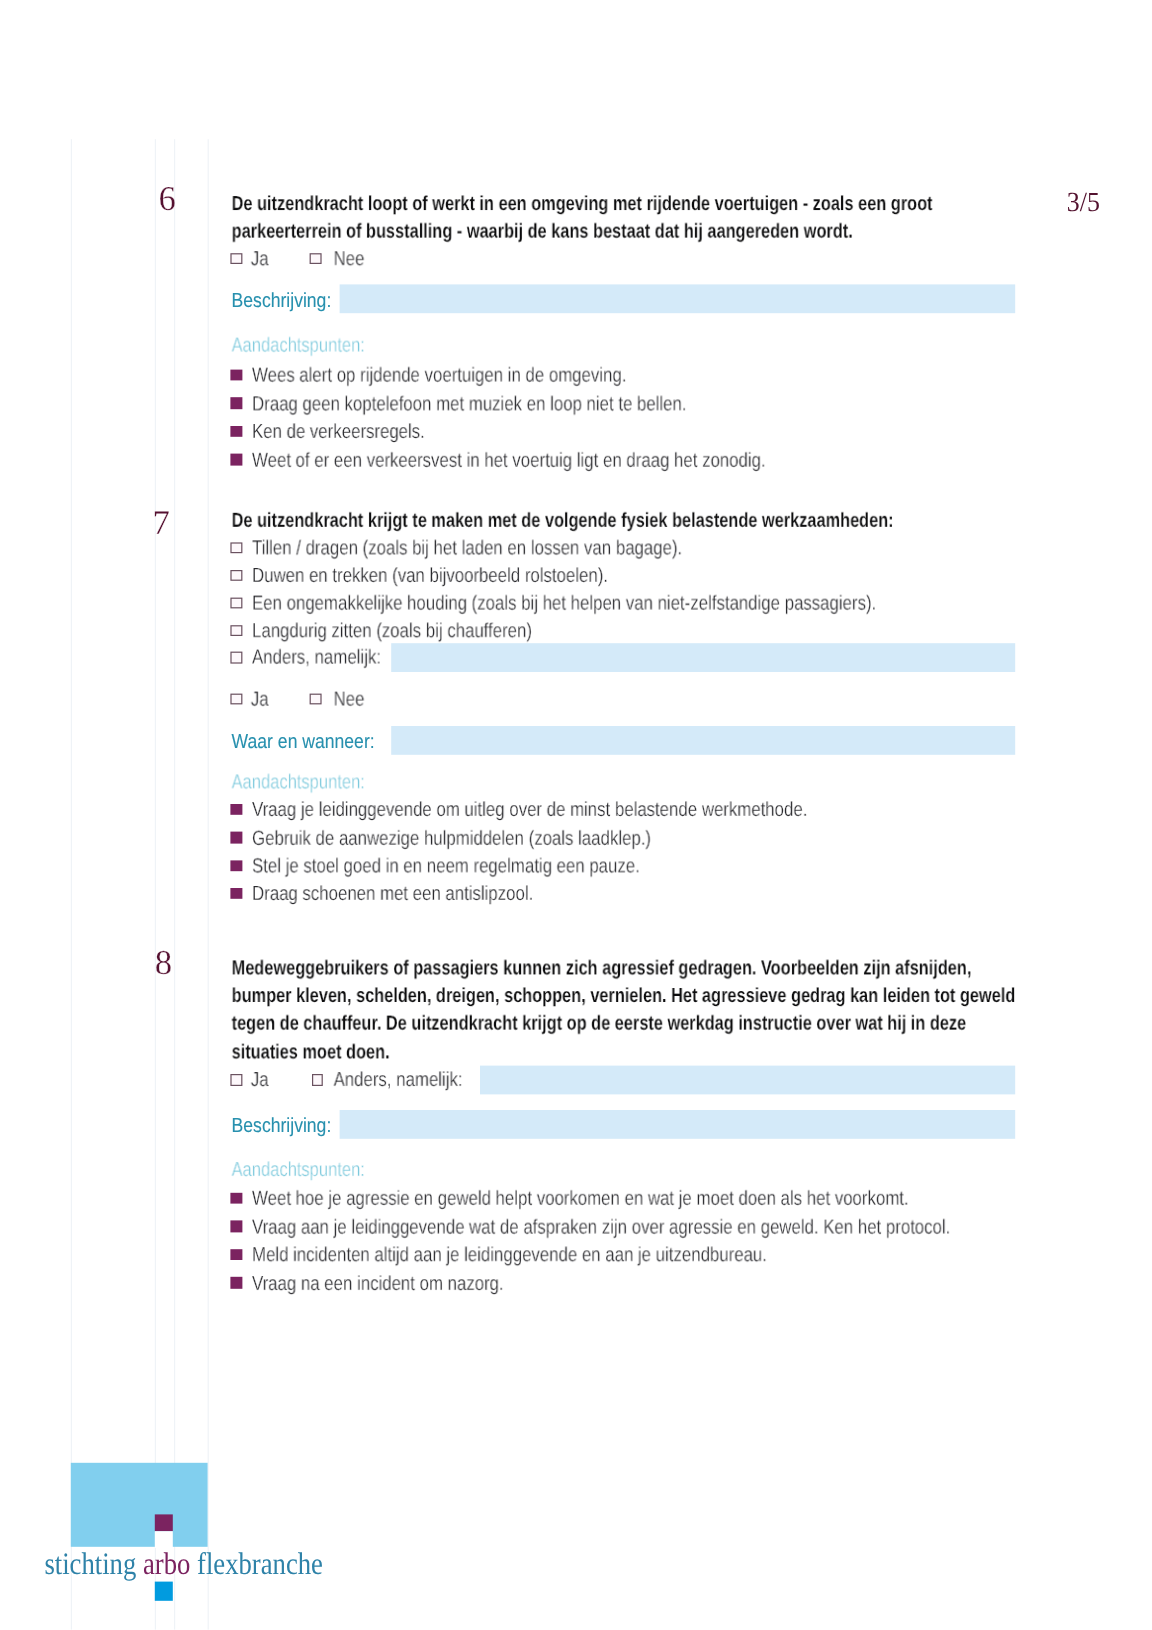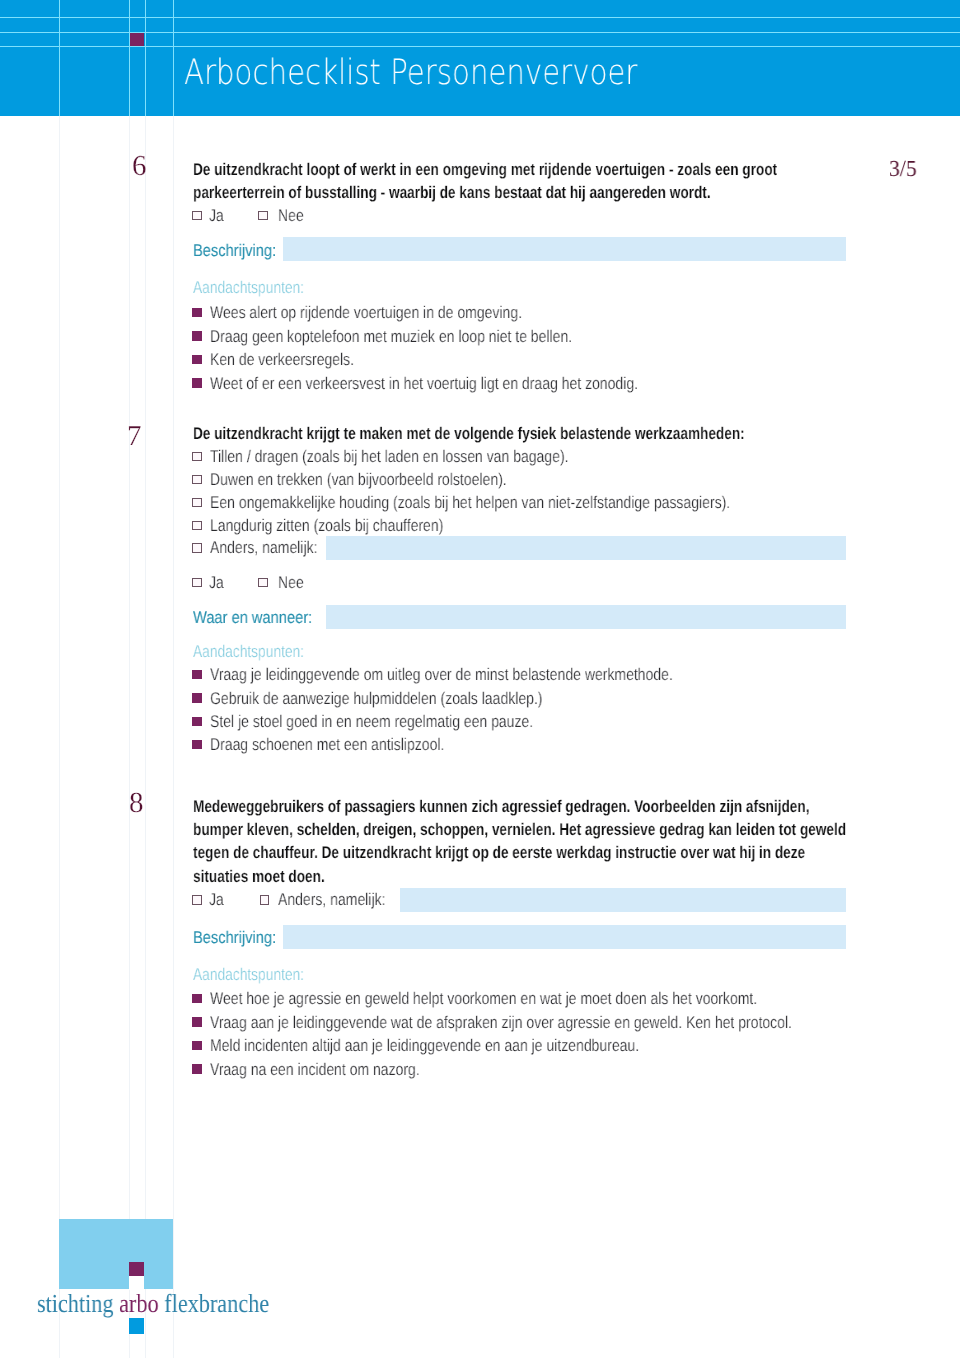--- a/index.html
+++ b/index.html
@@ -58,31 +58,20 @@
   .logo-text .arbo{color:#7b2360;}
 </style>
 </head>
 <body>
 
 <div class="page">
   <div class="vl" style="left:59px"></div>
   <div class="vl" style="left:129px"></div>
   <div class="vl" style="left:145px"></div>
   <div class="vl" style="left:173px"></div>
-  <div class="hdr">
-    <div class="hl" style="top:17px"></div>
-    <div class="hl" style="top:32px"></div>
-    <div class="hl" style="top:46px"></div>
-    <div class="hv" style="left:59px"></div>
-    <div class="hv" style="left:129px"></div>
-    <div class="hv" style="left:145px"></div>
-    <div class="hv" style="left:173px"></div>
-    <div class="hsq"></div>
-    <div class="hdr-title">Arbochecklist Personenvervoer</div>
-  </div>
   <div class="pgno">3/5</div>
   <div class="num" style="left:131.8px;top:152.0px">6</div>
   <div class="ln bold" style="left:193px;top:160.6px">De uitzendkracht loopt of werkt in een omgeving met rijdende voertuigen - zoals een groot</div>
   <div class="ln bold" style="left:193px;top:183.9px">parkeerterrein of busstalling - waarbij de kans bestaat dat hij aangereden wordt.</div>
   <div class="cb" style="left:192px;top:211.1px"></div>
   <div class="ln reg" style="left:209.3px;top:207.0px">Ja</div>
   <div class="cb" style="left:258px;top:211.1px"></div>
   <div class="ln reg" style="left:278.0px;top:207.0px">Nee</div>
   <div class="ln lbl-dark" style="left:193px;top:241.8px">Beschrijving:</div>
   <div class="field" style="left:283px;top:237px;width:563px;height:24px"></div>

